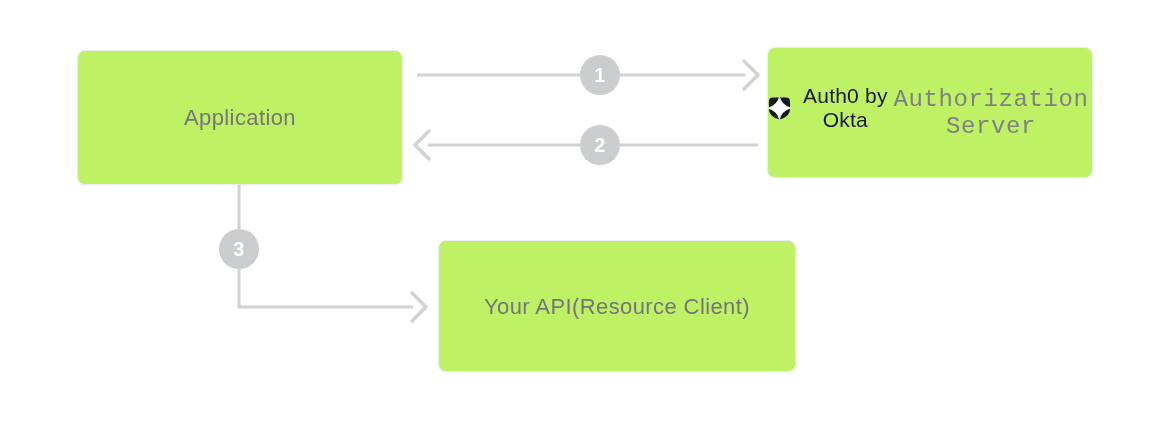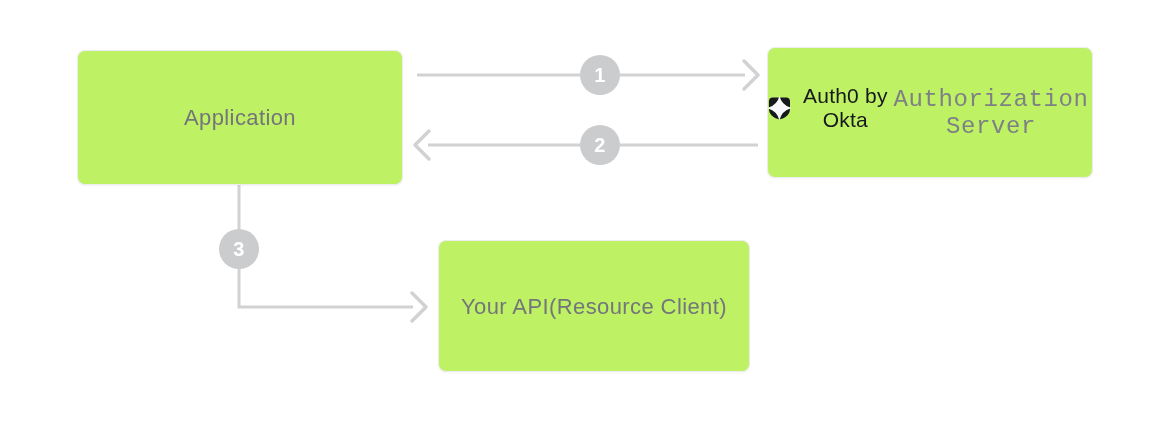--- a/index.html
+++ b/index.html
@@ -29,21 +29,21 @@
     text-align: center;
   }
   .node-label {
     color: #74757b;
     font-size: 22px;
     line-height: 33px;
     letter-spacing: 0.4px;
   }
   .node-application { left: 77px;  top: 50px;  width: 326px; height: 135px; }
   .node-auth       { left: 767px; top: 47px;  width: 326px; height: 131px; }
-  .node-api        { left: 438px; top: 240px; width: 312px; height: 132px; }
+  .node-api        { left: 438px; top: 240px; width: 358px; height: 132px; }
 
   .brand-row {
     display: flex;
     align-items: center;
     gap: 10px;
     margin-bottom: 9px;
   }
   .brand-logo { width: 35px; height: 35px; display: block; }
   .brand-text {
     color: #17181c;

